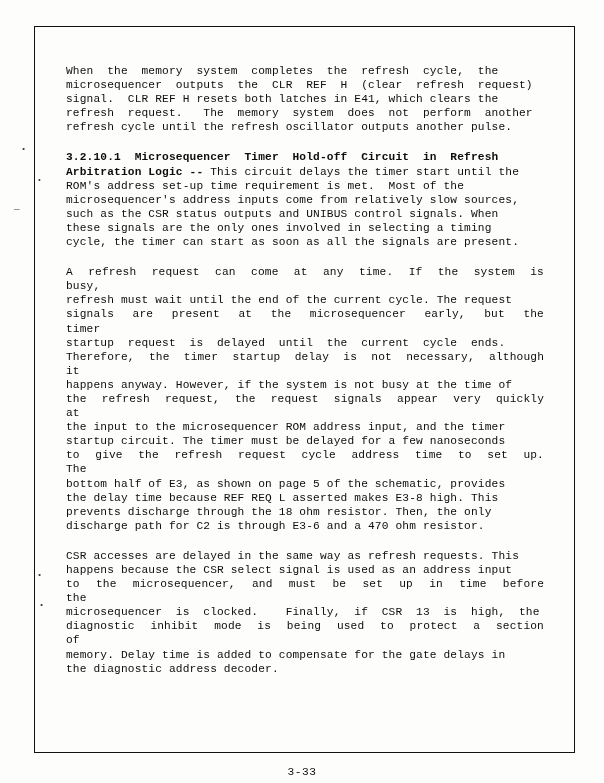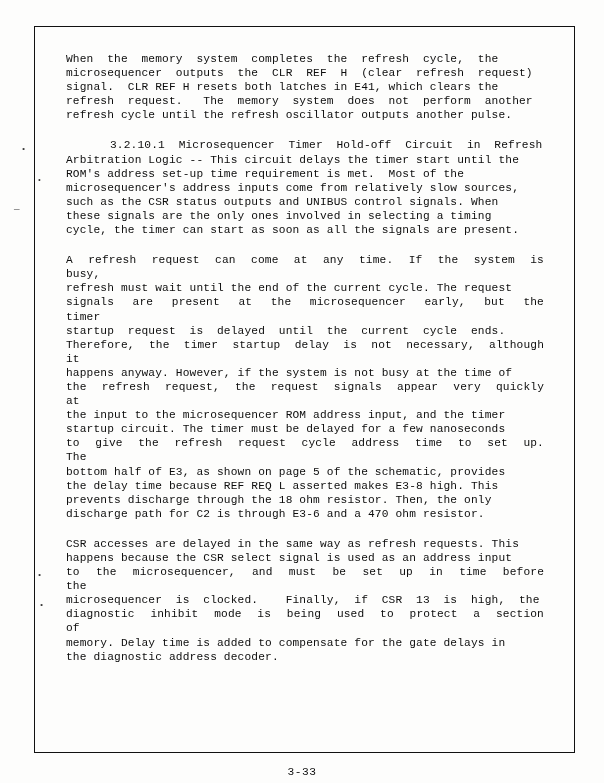--- a/index.html
+++ b/index.html
@@ -50,34 +50,33 @@
     position: absolute;
     left: 34px;
     top: 752px;
     width: 541px;
     height: 1px;
     background: #111;
   }
   .content {
     position: absolute;
     left: 66px;
-    top: 52px;
+    top: 64px;
     width: 478px;
   }
   p.para {
     margin: 0 0 16px 0;
     font-size: 11.2px;
     line-height: 14.1px;
     text-align: justify;
     letter-spacing: 0.15px;
     white-space: pre-wrap;
   }
   .heading-lead {
-    font-weight: normal;
-    margin-left: 44px;
+    font-weight: bold;
   }
   .page-number {
     position: absolute;
     left: 0;
     top: 766px;
     width: 604px;
     text-align: center;
     font-size: 11.2px;
     font-family: "Liberation Mono", monospace;
     letter-spacing: 0.5px;

